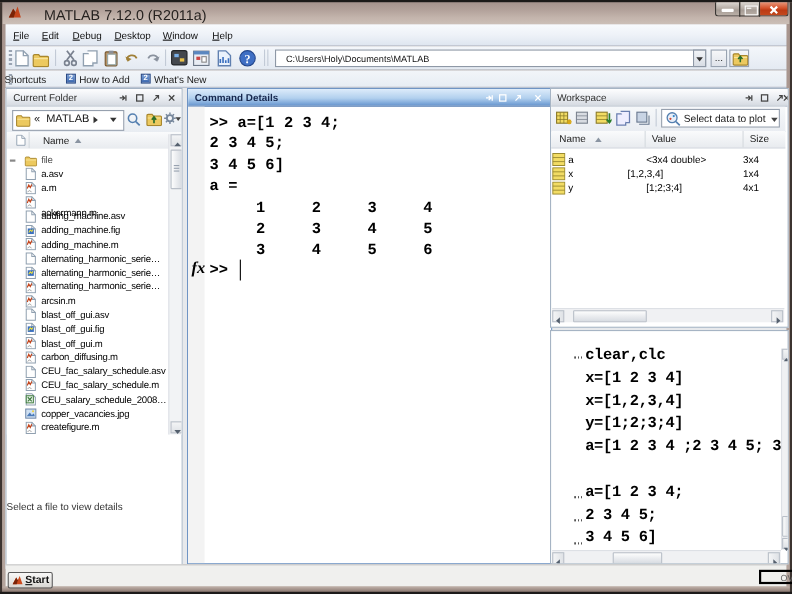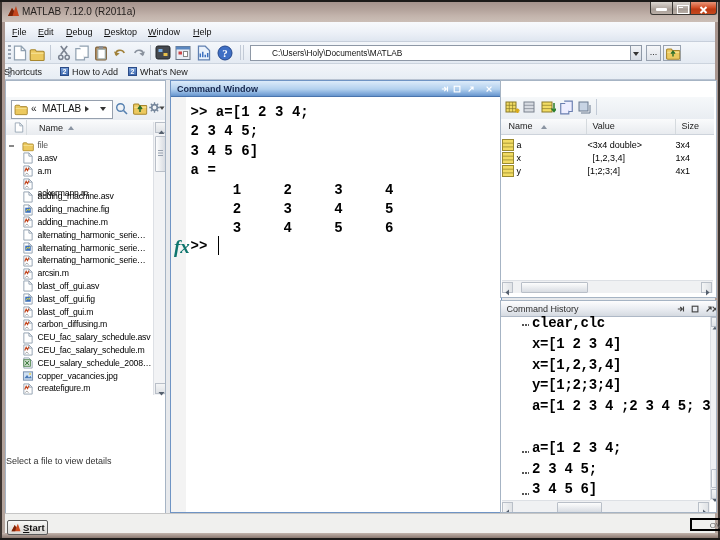--- a/index.html
+++ b/index.html
@@ -1,19 +1,19 @@
 <!DOCTYPE html>
 <html><head><meta charset="utf-8"><style>
 html,body{margin:0;padding:0}
 #root{position:relative;width:720px;height:540px;overflow:hidden;background:#9c8a82;font-family:"Liberation Sans",sans-serif;}
 .abs{position:absolute}
 
 #topline{left:0;top:0;width:720px;height:2px;background:#1c1a19}
 #titlebar{left:2px;top:2px;width:716px;height:20px;background:linear-gradient(180deg,#a5938d 0%,#b2a19a 35%,#c3b4ac 70%,#ccbfb7 100%)}
-#title{left:22px;top:6px;font-size:10px;color:#262220}
+#title{left:40px;top:6px;font-size:13px;color:#262220}
 #lborder{left:0;top:2px;width:2px;height:538px;background:#3c3430}
 #rborder{left:718px;top:2px;width:2px;height:538px;background:#3c3430}
 #lborder2{left:2px;top:22px;width:3px;height:511px;background:linear-gradient(180deg,#a8958e,#b4a49c)}
 #rborder2{left:715px;top:22px;width:3px;height:511px;background:linear-gradient(180deg,#a8958e,#b4a49c)}
 #bborder{left:2px;top:533px;width:716px;height:5px;background:linear-gradient(180deg,#c3b4ac,#8a7870)}
 #bline{left:0;top:538px;width:720px;height:2px;background:#1c1a19}
 
 .wbtn{top:2px;height:13px;border:1px solid #3a3734;border-top:none;box-sizing:border-box}
 #btnmin{left:650px;width:23px;background:linear-gradient(180deg,#dcd7d2,#b4aaa3 50%,#a69c95 60%,#bbb0a8);border-radius:0 0 0 3px}
 #btnmax{left:672px;width:19px;background:linear-gradient(180deg,#dcd7d2,#b4aaa3 50%,#a69c95 60%,#bbb0a8)}
@@ -23,21 +23,21 @@
 .glyphmax i{position:absolute;left:1.5px;top:1px;width:4px;height:1.6px;background:#fff}
 
 #menubar{left:5px;top:22px;width:710px;height:20px;background:linear-gradient(180deg,#f8fafd 0%,#eef2f8 50%,#dfe6f0 100%);border-bottom:1px solid #c7cfdb;box-sizing:border-box}
 .menuitem{position:absolute;top:27px;font-size:9px;color:#101010}
 .menuitem u{text-decoration-thickness:1px}
 
 #toolbar{left:5px;top:42px;width:710px;height:22px;background:linear-gradient(180deg,#f4f7fb,#e4eaf2);border-bottom:1px solid #ccd4de;box-sizing:border-box}
 .grip{position:absolute;width:3px;background:repeating-linear-gradient(180deg,#9aa4b2 0 2px,transparent 2px 4px)}
 .tsep{position:absolute;top:3px;width:1px;height:15px;background:#c2cad6}
 .ticon{position:absolute;top:3px;width:16px;height:16px}
-#pathbox{left:250px;top:45px;width:392px;height:16px;background:#fff;border:1px solid #8e98a6;box-sizing:border-box;font-size:8.3px;color:#111;line-height:14px;padding-left:21px}
+#pathbox{left:250px;top:45px;width:392px;height:16px;background:#fff;border:1px solid #8e98a6;box-sizing:border-box;font-size:8.3px;color:#111;line-height:14px;padding-left:9px}
 #patharrow{left:630px;top:45px;width:12px;height:16px;background:linear-gradient(180deg,#f2f4f7,#d8dde5);border:1px solid #8e98a6;box-sizing:border-box}
 #dots{left:646px;top:45px;width:15px;height:16px;background:linear-gradient(180deg,#f6f7f9,#dfe3ea);border:1px solid #98a2b0;box-sizing:border-box;font-size:9px;text-align:center;line-height:12px;color:#222}
 #folderup{left:663px;top:45px;width:18px;height:16px;background:linear-gradient(180deg,#f6f7f9,#dfe3ea);border:1px solid #98a2b0;box-sizing:border-box}
 
 #shortcutbar{left:5px;top:64px;width:710px;height:16px;background:linear-gradient(180deg,#f2f5f9,#e7edf4);border-bottom:1px solid #b9c3d1;box-sizing:border-box}
 .sctext{position:absolute;top:3px;font-size:9px;color:#1a1a1a}
 .scicon{position:absolute;top:3px;width:9px;height:9px;background:linear-gradient(180deg,#7aa0d8,#3a66ad);border:1px solid #2a4a86;box-sizing:border-box;font-size:7px;color:#fff;text-align:center;line-height:7px;font-weight:bold}
 
 #client{left:5px;top:80px;width:710px;height:433px;background:#e7e9ec}
 
@@ -56,21 +56,21 @@
 .sbarh{background:linear-gradient(180deg,#f4f5f6,#dfe2e6);border:1px solid #b9bfc8;box-sizing:border-box}
 #cfscroll{position:absolute;left:147px;top:41px;width:12px;height:273px;background:#f2f3f5;border-left:1px solid #dde0e5}
 #detailshead{position:absolute;left:0;top:314px;width:159px;height:14px;background:linear-gradient(180deg,#fafbfc,#e2e6eb);border-bottom:1px solid #c5ccd6;font-size:9px;color:#444}
 #detailsbody{position:absolute;left:0;top:328px;width:159px;height:107px;background:#fff}
 
 #cwpanel{left:165px;top:0px;width:332px;height:433px;border:1px solid #6f94c4}
 #cwhead{position:absolute;left:0;top:0;right:0;height:16px;background:linear-gradient(180deg,#dcebfa 0%,#b2d0ee 55%,#7fa9da 85%,#6795cd 100%);border-bottom:1px solid #4a75ae;box-sizing:border-box}
 #cwtitle{position:absolute;left:6px;top:3px;font-size:9px;font-weight:bold;color:#15264d}
 #fxgutter{position:absolute;left:0;top:16px;width:15px;height:415px;background:#f3f3f3}
 #cwtext{position:absolute;left:19.5px;top:22px;font-family:"Liberation Mono",monospace;font-size:14px;font-weight:bold;line-height:19.4px;letter-spacing:0.05px;color:#000;white-space:pre}
-#fxmark{position:absolute;left:3px;top:155px;font-family:"Liberation Serif",serif;font-style:italic;font-weight:bold;font-size:19px;color:#0f766e}
+#fxmark{position:absolute;left:3px;top:155px;font-family:"Liberation Serif",serif;font-style:italic;font-weight:bold;font-size:15px;color:#000000}
 #cursor{position:absolute;left:46.5px;top:155px;width:1.5px;height:19px;background:#000}
 #prompt2{position:absolute;left:19.5px;top:157px;font-family:"Liberation Mono",monospace;font-size:14px;font-weight:bold;color:#000}
 
 #wspanel{left:494.5px;top:0px;width:217px;height:218px}
 #wstoolbar{position:absolute;left:0;top:16px;width:213px;height:22px;background:linear-gradient(180deg,#f6f8fa,#e9edf2);border-bottom:1px solid #c9d1db}
 #wscombo{position:absolute;left:100px;top:2px;width:108px;height:17px;background:#fff;border:1px solid #96a0ae;box-sizing:border-box}
 #wshead{position:absolute;left:0;top:38px;width:213px;height:15px;background:linear-gradient(180deg,#fafbfc,#e8ebef);border-bottom:1px solid #cdd3db;font-size:9px;color:#222}
 #wsrows{position:absolute;left:0;top:53px;width:213px;height:120px;font-size:9px;color:#000}
 #wshscroll{position:absolute;left:1px;top:199px;width:211px;height:12px;background:#f0f1f3;border-top:1px solid #dde0e5}
 
@@ -239,20 +239,35 @@
   <div class="grip" style="left:8px;top:67px;height:10px"></div>
   <div class="sctext" style="left:4px;top:67px">Shortcuts</div>
   <div class="scicon" style="left:60px;top:67px">2</div>
   <div class="sctext" style="left:72px;top:67px">How to Add</div>
   <div class="scicon" style="left:128px;top:67px">2</div>
   <div class="sctext" style="left:140px;top:67px">What's New</div>
 
   <div class="abs" id="client">
 
     <div class="panel" id="cfpanel">
+      <div class="phead">
+          <div class="ptitle">Current Folder</div>
+        <svg class="abs" style="left:102px;top:4px;color:#444" width="9" height="9">
+            <use href="#g-dock" transform="scale(0.9)"></use>
+          </svg>
+        <svg class="abs" style="left:117px;top:4px;color:#444" width="9" height="9">
+            <use href="#g-max" transform="scale(0.9)"></use>
+          </svg>
+        <svg class="abs" style="left:132px;top:4px;color:#444" width="9" height="9">
+            <use href="#g-undock" transform="scale(0.9)"></use>
+          </svg>
+        <svg class="abs" style="left:146px;top:4px;color:#444" width="9" height="9">
+            <use href="#g-close" transform="scale(0.9)"></use>
+          </svg>
+      </div>
       <div id="cftoolbar">
         <div id="cfcombo">
           <svg class="abs" style="left:2px;top:1px" width="14" height="14" viewBox="0 0 13 12">
               <use href="#g-folder"></use>
             </svg>
           <div class="abs" style="left:19px;top:2px;font-size:10px;color:#222">«</div>
           <div class="abs" style="left:30px;top:2px;font-size:10px;color:#111">MATLAB</div>
           <svg class="abs" style="left:72px;top:4px" width="6" height="8">
               <path d="M1 1 L5 4 L1 7 Z" fill="#333"></path>
             </svg>
@@ -382,21 +397,21 @@
               <path d="M1.5 3 L4.5 6.5 L7.5 3 Z" fill="#55606e"></path>
             </svg></div>
       </div>
       <div id="detailsbody">
           <div style="position:absolute;left:0;width:183px;top:47px;text-align:left;font-size:9px;color:#333">Select a file to view details</div>
         </div>
     </div>
 
     <div class="panel" id="cwpanel">
       <div id="cwhead">
-          <div id="cwtitle">Command Window</div>
+          <div id="cwtitle">Command Details</div>
         <svg class="abs" style="left:270px;top:4px;color:#fff" width="9" height="9">
             <use href="#g-dock" transform="scale(0.9)"></use>
           </svg>
         <svg class="abs" style="left:282px;top:4px;color:#fff" width="9" height="9">
             <use href="#g-max" transform="scale(0.9)"></use>
           </svg>
         <svg class="abs" style="left:296px;top:4px;color:#fff" width="9" height="9">
             <use href="#g-undock" transform="scale(0.9)"></use>
           </svg>
         <svg class="abs" style="left:314px;top:4px;color:#fff" width="9" height="9">
@@ -410,20 +425,35 @@
 a =
      1     2     3     4
      2     3     4     5
      3     4     5     6</div>
       <div id="prompt2">&gt;&gt;</div>
       <div id="cursor"></div>
       <div id="fxmark">fx</div>
     </div>
 
     <div class="panel" id="wspanel">
+      <div class="phead">
+          <div class="ptitle">Workspace</div>
+        <svg class="abs" style="left:176px;top:4px;color:#444" width="9" height="9">
+            <use href="#g-dock" transform="scale(0.9)"></use>
+          </svg>
+        <svg class="abs" style="left:190px;top:4px;color:#444" width="9" height="9">
+            <use href="#g-max" transform="scale(0.9)"></use>
+          </svg>
+        <svg class="abs" style="left:204px;top:4px;color:#444" width="9" height="9">
+            <use href="#g-undock" transform="scale(0.9)"></use>
+          </svg>
+        <svg class="abs" style="left:210px;top:4px;color:#444" width="9" height="9">
+            <use href="#g-close" transform="scale(0.9)"></use>
+          </svg>
+      </div>
       <div id="wstoolbar">
         <svg class="abs" style="left:4px;top:3px" width="15" height="15" viewBox="0 0 15 15">
             <rect x="1" y="2" width="10" height="10" fill="#f2dc64" stroke="#8a7a28"></rect>
             <path d="M1 5.3 H11 M1 8.6 H11 M4.3 2 V12 M7.6 2 V12" stroke="#8a7a28" stroke-width="0.7"></path>
             <path d="M12.5 8.5 V13 M10.2 10.75 H14.8 M11 9 L14 12.5 M14 9 L11 12.5" stroke="#d8a816" stroke-width="1.1"></path>
           </svg>
         <svg class="abs" style="left:22px;top:3px" width="15" height="15" viewBox="0 0 15 15">
             <rect x="1" y="2" width="10" height="10" fill="#d8dce2" stroke="#7a828e"></rect>
             <path d="M1 5.3 H11 M1 8.6 H11" stroke="#7a828e" stroke-width="0.7"></path>
           </svg>
@@ -434,20 +464,32 @@
           </svg>
         <svg class="abs" style="left:58px;top:3px" width="15" height="15" viewBox="0 0 12 13">
             <path d="M1 3 H8 V12 H1 Z" fill="#eef" stroke="#6a7fb0"></path>
             <path d="M4 1 H11 V10 H8" fill="#eef" stroke="#6a7fb0"></path>
           </svg>
         <svg class="abs" style="left:76px;top:3px" width="15" height="15" viewBox="0 0 15 15">
             <rect x="2" y="2" width="9" height="9" fill="#c8d4e4" stroke="#68788e"></rect>
             <path d="M4 13 H13 V5" stroke="#68788e" fill="none"></path>
           </svg>
         <div class="abs tsep" style="left:95px;top:2px;height:16px"></div>
+        <div id="wscombo">
+          <svg class="abs" style="left:3px;top:1px" width="14" height="14" viewBox="0 0 14 14">
+              <circle cx="6" cy="6" r="4.5" fill="#e8eef8" stroke="#5580b0" stroke-width="1.2"></circle>
+              <circle cx="4.5" cy="7" r="1" fill="#c43"></circle>
+              <circle cx="7.5" cy="4.5" r="1" fill="#38c"></circle>
+              <path d="M9.5 9.5 L13 13" stroke="#5580b0" stroke-width="1.5"></path>
+            </svg>
+          <div class="abs" style="left:20px;top:3px;font-size:9.3px;color:#222">Select data to plot</div>
+          <svg class="abs" style="left:98px;top:6px" width="8" height="6">
+              <path d="M1 1 L7 1 L4 5 Z" fill="#444"></path>
+            </svg>
+        </div>
       </div>
       <div id="wshead">
         <div class="abs" style="left:8px;top:2px">Name</div>
         <svg class="abs" style="left:39px;top:5px" width="8" height="6">
             <path d="M1 5 L7 5 L4 1 Z" fill="#8a94a2"></path>
           </svg>
         <div class="abs" style="left:92px;top:2px">Value</div>
         <div class="abs" style="left:181px;top:2px">Size</div>
         <div class="abs" style="left:85px;top:0;width:1px;height:15px;background:#d5dade"></div>
         <div class="abs" style="left:174px;top:0;width:1px;height:15px;background:#d5dade"></div>
@@ -458,21 +500,21 @@
             <path d="M0.5 4.2 H11.5 M0.5 7.9 H11.5" stroke="#9a8a30" stroke-width="0.8"></path>
           </svg>
         <div class="abs" style="left:16px;top:5.8px">a</div>
         <div class="abs" style="left:87px;top:5.8px">&lt;3x4 double&gt;</div>
         <div class="abs" style="left:175px;top:5.8px">3x4</div>
         <svg class="abs" style="left:1px;top:18.1px" width="12" height="12" viewBox="0 0 12 12">
             <rect x="0.5" y="0.5" width="11" height="11" fill="#f2dc64" stroke="#9a8a30"></rect>
             <path d="M0.5 4.2 H11.5 M0.5 7.9 H11.5" stroke="#9a8a30" stroke-width="0.8"></path>
           </svg>
         <div class="abs" style="left:16px;top:19.1px">x</div>
-        <div class="abs" style="left:92px;top:19.1px">[1,2,3,4]</div>
+        <div class="abs" style="left:70px;top:19.1px">[1,2,3,4]</div>
         <div class="abs" style="left:175px;top:19.1px">1x4</div>
         <svg class="abs" style="left:1px;top:31.2px" width="12" height="12" viewBox="0 0 12 12">
             <rect x="0.5" y="0.5" width="11" height="11" fill="#f2dc64" stroke="#9a8a30"></rect>
             <path d="M0.5 4.2 H11.5 M0.5 7.9 H11.5" stroke="#9a8a30" stroke-width="0.8"></path>
           </svg>
         <div class="abs" style="left:16px;top:32.2px">y</div>
         <div class="abs" style="left:87px;top:32.2px">[1;2;3;4]</div>
         <div class="abs" style="left:175px;top:32.2px">4x1</div>
       </div>
       <div id="wshscroll">
@@ -480,35 +522,20 @@
               <path d="M6 1.5 L2.5 4.5 L6 7.5 Z" fill="#55606e"></path>
             </svg></div>
         <div class="sbar abs" style="left:19px;top:0.5px;width:67px;height:11px;border-radius:1px;background:linear-gradient(180deg,#fdfdfd,#d8dce2)"></div>
         <div class="sbar abs" style="right:1px;top:0.5px;width:11px;height:11px"><svg width="9" height="9" style="margin:1px 0 0 1.5px">
               <path d="M3 1.5 L6.5 4.5 L3 7.5 Z" fill="#55606e"></path>
             </svg></div>
       </div>
     </div>
 
     <div class="panel" id="chpanel">
-      <div class="phead">
-          <div class="ptitle">Command History</div>
-        <svg class="abs" style="left:176px;top:4px;color:#444" width="9" height="9">
-            <use href="#g-dock" transform="scale(0.9)"></use>
-          </svg>
-        <svg class="abs" style="left:190px;top:4px;color:#444" width="9" height="9">
-            <use href="#g-max" transform="scale(0.9)"></use>
-          </svg>
-        <svg class="abs" style="left:204px;top:4px;color:#444" width="9" height="9">
-            <use href="#g-undock" transform="scale(0.9)"></use>
-          </svg>
-        <svg class="abs" style="left:210px;top:4px;color:#444" width="9" height="9">
-            <use href="#g-close" transform="scale(0.9)"></use>
-          </svg>
-      </div>
       <div id="chtext">clear,clc
 x=[1 2 3 4]
 x=[1,2,3,4]
 y=[1;2;3;4]
 a=[1 2 3 4 ;2 3 4 5; 3 4 5 6]
 
 a=[1 2 3 4;
 2 3 4 5;
 3 4 5 6]</div>
       <div class="chdots" style="top:23px"></div>

